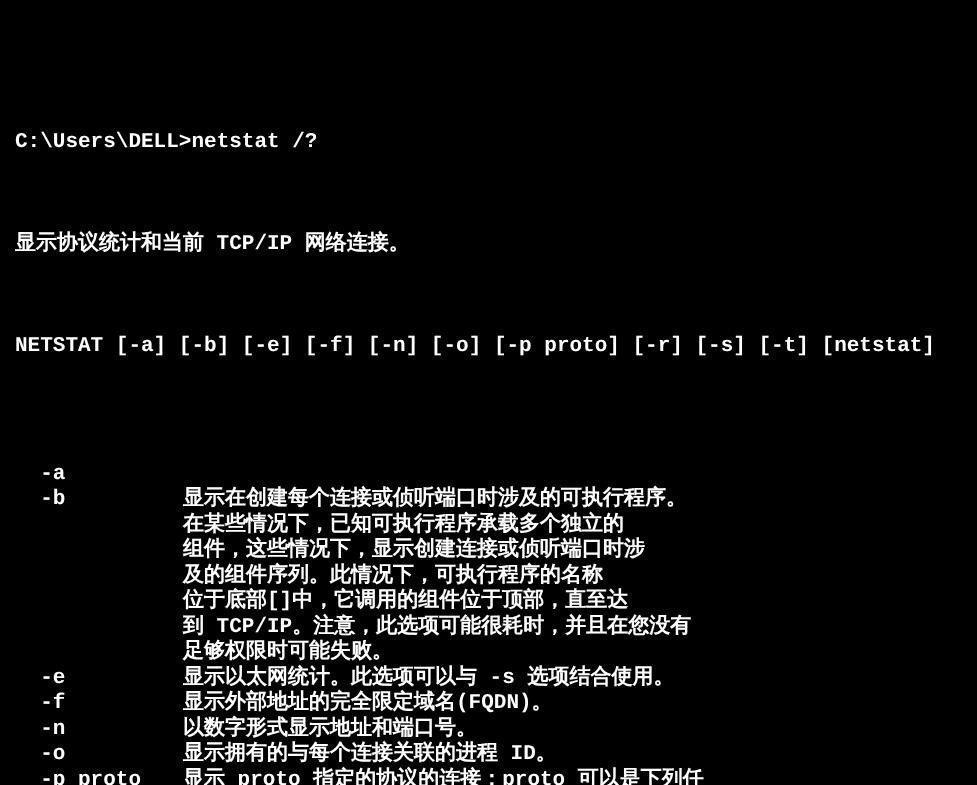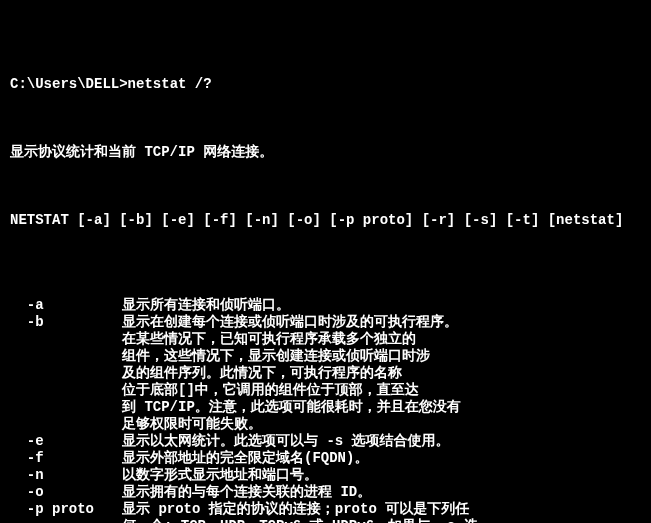--- a/index.html
+++ b/index.html
@@ -8,39 +8,39 @@
     background: #000;
     color: #fff;
     font-family: "NSimSun", "SimSun", "Consolas", "Courier New", monospace;
     font-size: 14px;
     line-height: 17px;
     width: 651px;
     box-sizing: border-box;
     white-space: pre;
     position: relative;
   }
-  .prompt-line { white-space: pre; }
+  .prompt-line { white-space: pre; margin-top: 11px; }
   .bold { font-weight: bold; }
   .opts { display: flex; }
   .opt-key { display:inline-block; width: 112px; vertical-align: top; }
   .opt-desc { display:inline-block; vertical-align: top; white-space: pre; }
 </style>
 </head>
 <body>
 
 
 
 <div class="prompt-line bold">C:\Users\DELL&gt;netstat /?</div>
 <div> </div>
 <div class="bold">显示协议统计和当前 TCP/IP 网络连接。</div>
 <div> </div>
 <div class="bold">NETSTAT [-a] [-b] [-e] [-f] [-n] [-o] [-p proto] [-r] [-s] [-t] [netstat]</div>
 <div> </div>
 
-<div id="options"><div class="opts bold"><span class="opt-key">  -a</span><span class="opt-desc">显示所有连接和侦听端口。</span></div><div class="opts bold"><span class="opt-key">  -b</span><span class="opt-desc">显示在创建每个连接或侦听端口时涉及的可执行程序。
+<div id="options"><div class="opts bold"><span class="opt-key">  -a</span></div><div class="opts bold"><span class="opt-key">  -b</span><span class="opt-desc">显示在创建每个连接或侦听端口时涉及的可执行程序。
 在某些情况下，已知可执行程序承载多个独立的
 组件，这些情况下，显示创建连接或侦听端口时涉
 及的组件序列。此情况下，可执行程序的名称
 位于底部[]中，它调用的组件位于顶部，直至达
 到 TCP/IP。注意，此选项可能很耗时，并且在您没有
 足够权限时可能失败。</span></div><div class="opts bold"><span class="opt-key">  -e</span><span class="opt-desc">显示以太网统计。此选项可以与 -s 选项结合使用。</span></div><div class="opts bold"><span class="opt-key">  -f</span><span class="opt-desc">显示外部地址的完全限定域名(FQDN)。</span></div><div class="opts bold"><span class="opt-key">  -n</span><span class="opt-desc">以数字形式显示地址和端口号。</span></div><div class="opts bold"><span class="opt-key">  -o</span><span class="opt-desc">显示拥有的与每个连接关联的进程 ID。</span></div><div class="opts bold"><span class="opt-key">  -p proto</span><span class="opt-desc">显示 proto 指定的协议的连接；proto 可以是下列任
 何一个: TCP、UDP、TCPv6 或 UDPv6。如果与 -s 选
 项一起用来显示每个协议的统计，proto 可以是下列任
 何一个: IP、IPv6、ICMP、ICMPv6、TCP、TCPv6、UDP
 或 UDPv6。</span></div></div>

